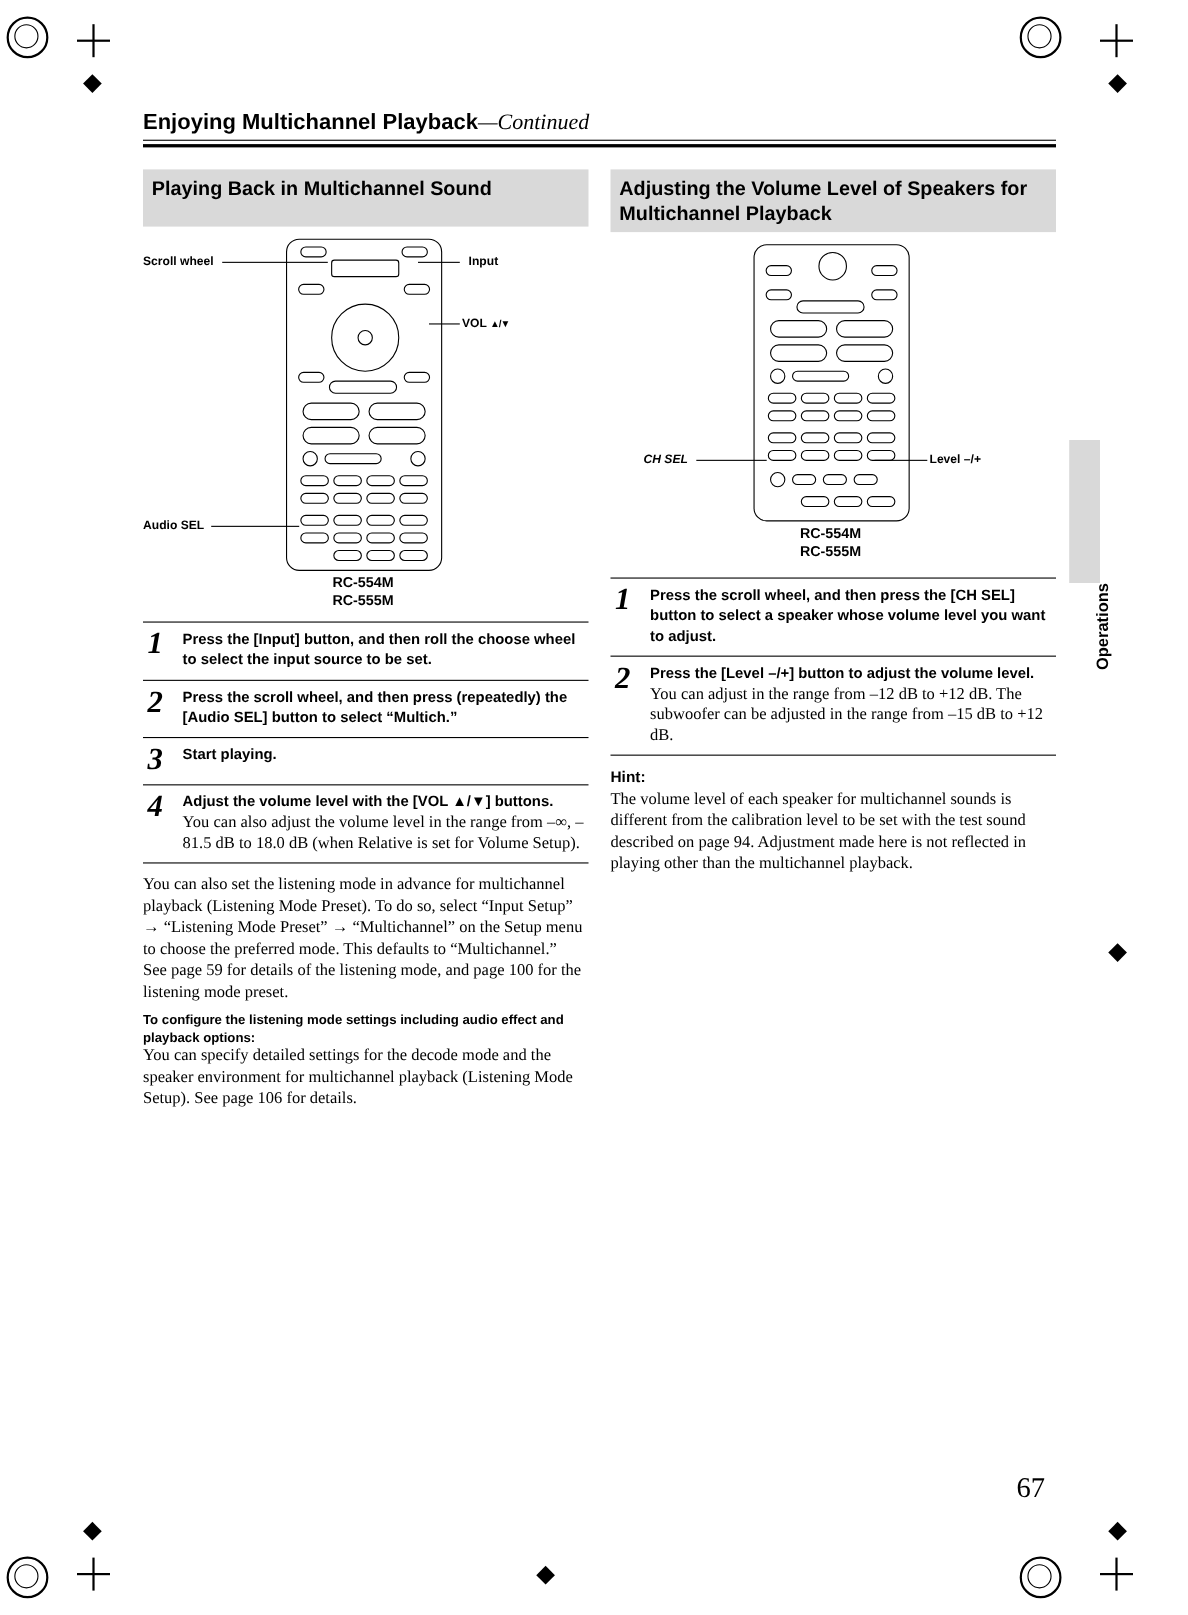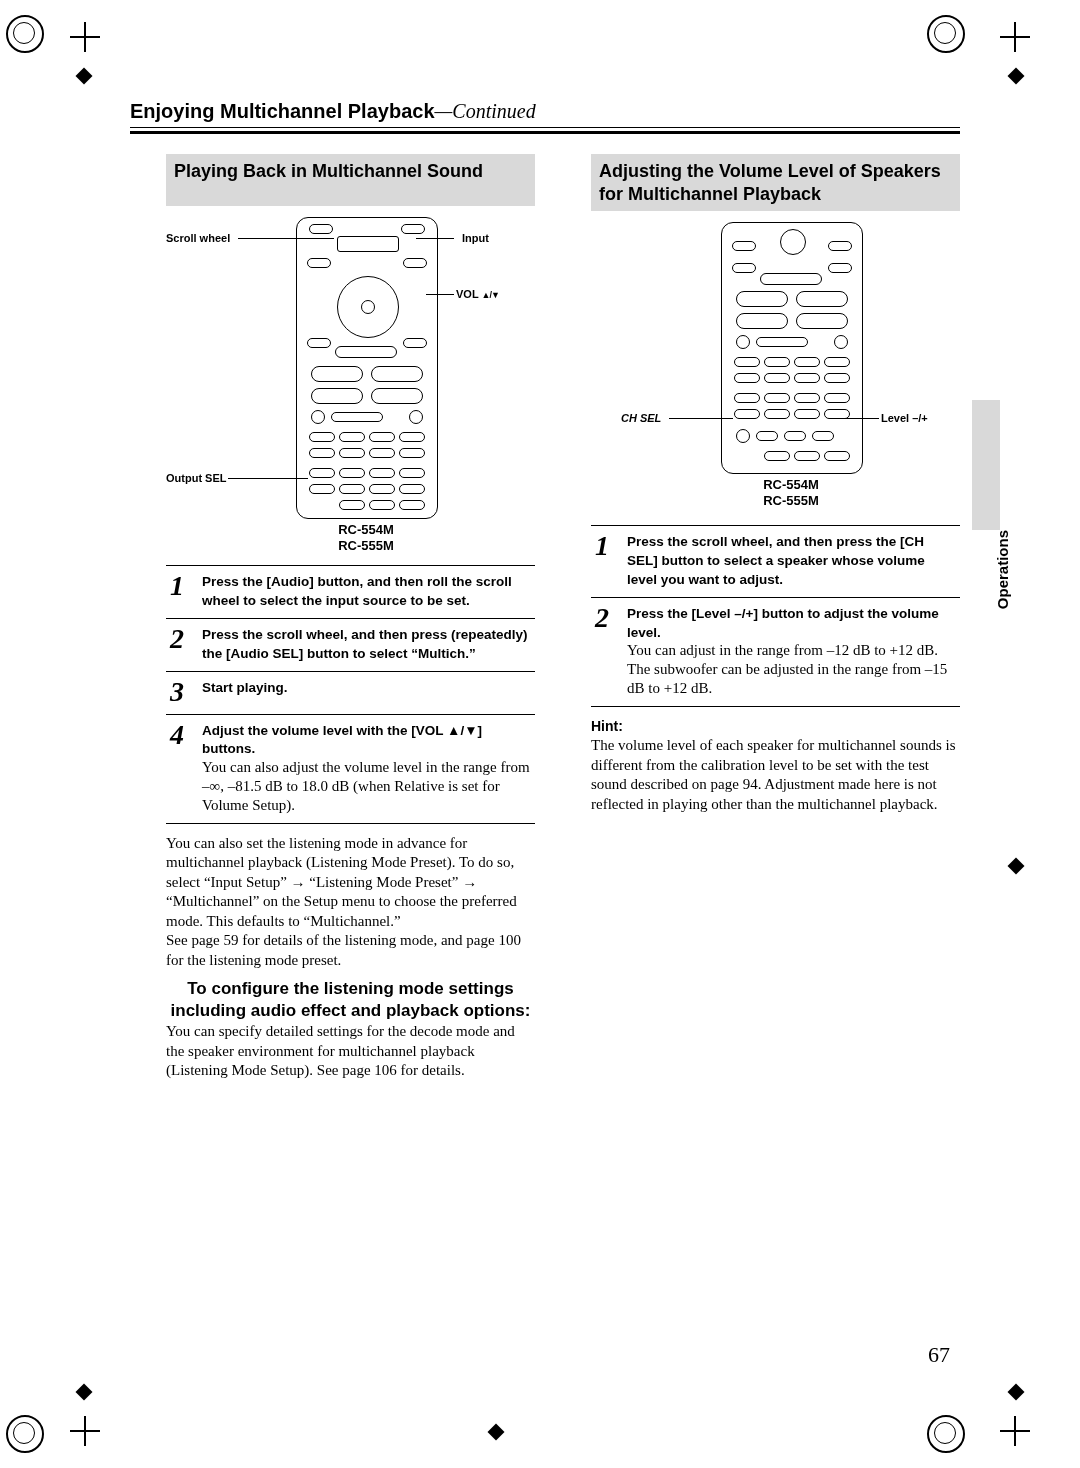--- a/index.html
+++ b/index.html
@@ -32,21 +32,20 @@
     height: 3px;
     margin: 4px 0 20px 0;
   }
   .cols {
     display: flex;
     gap: 20px;
   }
   .col {
     flex: 1;
     min-width: 0;
-    margin-left: 36px;
   }
   .sec-title {
     background: #d9d9d9;
     font-family: Arial, sans-serif;
     font-weight: bold;
     font-size: 18px;
     padding: 6px 8px;
     line-height: 1.25;
     min-height: 52px;
     box-sizing: border-box;
@@ -124,22 +123,21 @@
     font-size: 15px;
   }
   .paras {
     font-size: 15px;
     line-height: 1.3;
     margin-top: 10px;
   }
   .paras .bold-small {
     font-family: Arial, sans-serif;
     font-weight: bold;
-    font-size: 17px;
-    text-align: center;
+    font-size: 12px;
   }
   .side-tab {
     position: absolute;
     right: 80px;
     top: 400px;
     width: 28px;
     height: 130px;
     background: #d9d9d9;
   }
   .side-label {
@@ -149,21 +147,21 @@
     font-family: Arial, sans-serif;
     font-weight: bold;
     font-size: 15px;
     transform: rotate(-90deg);
     transform-origin: right top;
   }
   .pagenum {
     position: absolute;
     right: 130px;
     bottom: 100px;
-    font-size: 22px;
+    font-size: 26px;
   }
   .regmark {
     position:absolute; border:2px solid #000; border-radius:50%;
     width:34px; height:34px;
   }
   .regmark.inner::after{
     content:""; position:absolute; border:1px solid #000; border-radius:50%;
     width:20px; height:20px; left:5px; top:5px;
   }
   .cross { position:absolute; width:30px; height:30px; }
@@ -245,30 +243,30 @@
           <div class="btn-pill" style="left:42px; top:282px; width:24px;"></div>
           <div class="btn-pill" style="left:72px; top:282px; width:24px;"></div>
           <div class="btn-pill" style="left:102px; top:282px; width:24px;"></div>
         </div>
         <div class="callout" style="left:0; top:20px;">Scroll wheel</div>
         <div class="line" style="left:72px; top:26px; width:96px; height:1px;"></div>
         <div class="callout" style="left:296px; top:20px;">Input</div>
         <div class="line" style="left:250px; top:26px; width:38px; height:1px;"></div>
         <div class="callout volarrow" style="left:290px; top:76px;">VOL </div>
         <div class="line" style="left:260px; top:82px; width:28px; height:1px;"></div>
-        <div class="callout" style="left:0; top:260px;">Output SEL</div>
+        <div class="callout" style="left:0; top:260px;">Audio SEL</div>
         <div class="line" style="left:62px; top:266px; width:80px; height:1px;"></div>
         <div class="remote-model" style="left:130px; top:310px;">RC-554M</div>
         <div class="remote-model" style="left:130px; top:326px;">RC-555M</div>
       </div>
 
       <div class="steps">
         <div class="step">
           <div class="stepnum">1</div>
-          <div class="stepbody"><span class="bold">Press the [Audio] button, and then roll the scroll wheel to select the input source to be set.</span></div>
+          <div class="stepbody"><span class="bold">Press the [Input] button, and then roll the choose wheel to select the input source to be set.</span></div>
         </div>
         <div class="step">
           <div class="stepnum">2</div>
           <div class="stepbody"><span class="bold">Press the scroll wheel, and then press (repeatedly) the [Audio SEL] button to select “Multich.”</span></div>
         </div>
         <div class="step">
           <div class="stepnum">3</div>
           <div class="stepbody"><span class="bold">Start playing.</span></div>
         </div>
         <div class="step">

